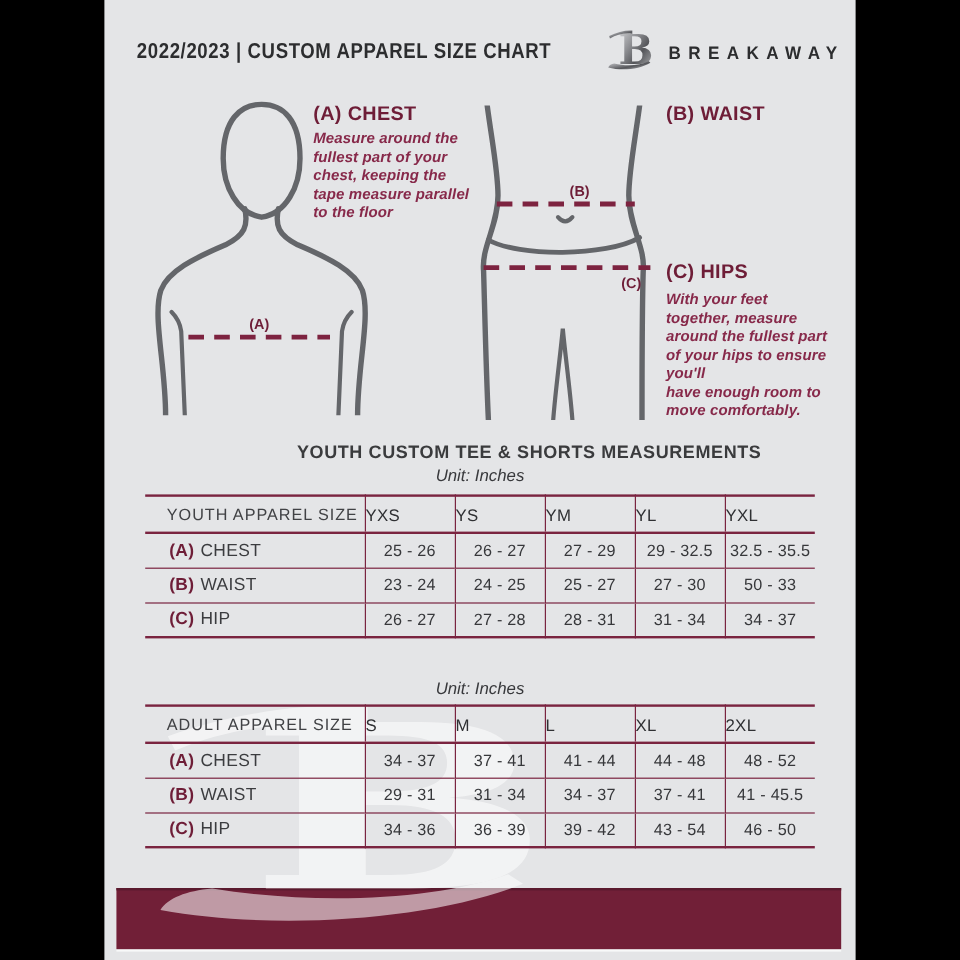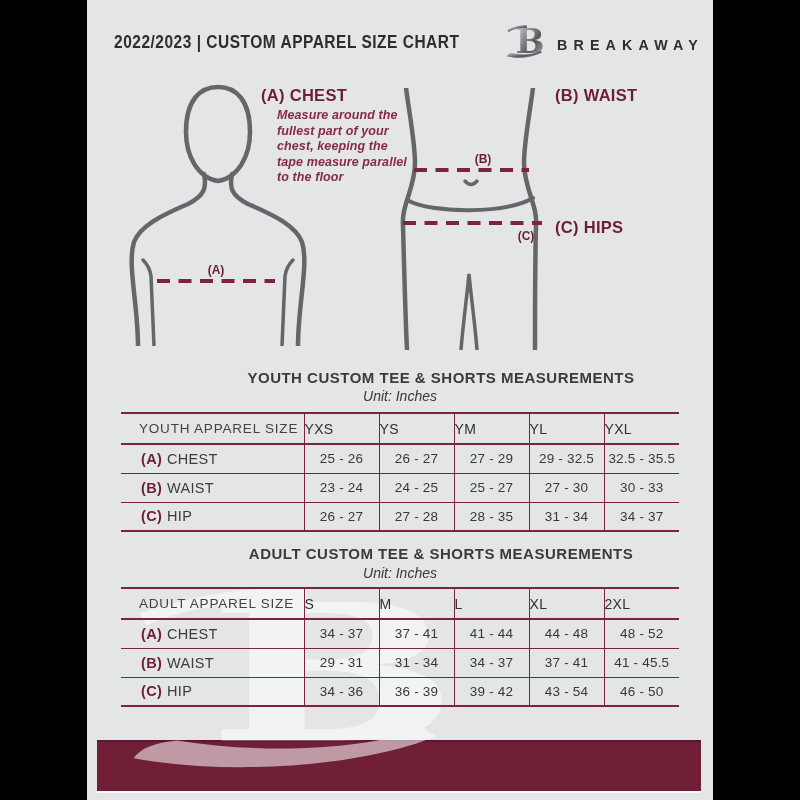--- a/index.html
+++ b/index.html
@@ -23,21 +23,21 @@
   .logo{position:absolute;left:417px;top:20px;width:43px;height:43px;}
   .brand{position:absolute;left:470px;top:36px;font-size:15px;font-weight:bold;
     letter-spacing:6.5px;color:#2C2D2F;transform:scaleX(.95);transform-origin:left center;white-space:nowrap;}
 
   
   .fig{position:absolute;}
   .fig-front{left:25px;top:84px;width:205px;height:262px;}
   .fig-waist{left:300px;top:88px;width:170px;height:262px;}
   .guide-h{position:absolute;font-size:16.5px;font-weight:bold;color:var(--maroon-dark);letter-spacing:.3px;}
   .guide-b{position:absolute;font-size:12.5px;font-style:italic;font-weight:600;
-    color:var(--maroon-bright);line-height:15.5px;white-space:pre-line;letter-spacing:.1px;margin-left:16px;}
+    color:var(--maroon-bright);line-height:15.5px;white-space:pre-line;letter-spacing:.1px;}
   .gA-h{left:174px;top:86px;} .gA-b{left:174px;top:108px;width:160px;}
   .gB-h{left:468px;top:86px;} .gB-b{left:468px;top:108px;width:158px;}
   .gC-h{left:468px;top:218px;} .gC-b{left:468px;top:242px;width:158px;}
 
   
   .sec-title{position:absolute;left:0;width:708px;text-align:center;font-size:15px;font-weight:600;
     letter-spacing:.5px;color:#3A3B3D;}
   .sec-unit{position:absolute;left:0;width:626px;text-align:center;font-size:14px;font-style:italic;
     font-weight:500;color:#38393C;}
   .yt-title{top:369px;} .yt-unit{top:388px;}
@@ -111,20 +111,27 @@
   </svg>
 
   <div class="guide-h gA-h">(A) CHEST</div>
   <div class="guide-b gA-b">Measure around the
 fullest part of your
 chest, keeping the
 tape measure parallel
 to the floor</div>
   <div class="guide-h gB-h">(B) WAIST</div>
   <div class="guide-h gC-h">(C) HIPS</div>
+  <div class="guide-b gC-b">With your feet
+together, measure
+around the fullest part
+of your hips to ensure
+you'll
+have enough room to
+move comfortably.</div>
 
   <div class="sec-title yt-title">YOUTH CUSTOM TEE &amp; SHORTS MEASUREMENTS</div>
   <div class="sec-unit yt-unit">Unit: Inches</div>
   <table class="sizes tbl-youth">
     <colgroup>
         <col style="width:183px">
         <col style="width:75px">
         <col style="width:75px">
         <col style="width:75px">
         <col style="width:75px">
@@ -148,40 +155,39 @@
         <td class="cell-val">27 - 29</td>
         <td class="cell-val">29 - 32.5</td>
         <td class="cell-val">32.5 - 35.5</td>
       </tr>
       <tr>
         <td class="cell-row"><b>(B)</b><span>WAIST</span></td>
         <td class="cell-val">23 - 24</td>
         <td class="cell-val">24 - 25</td>
         <td class="cell-val">25 - 27</td>
         <td class="cell-val">27 - 30</td>
-        <td class="cell-val">30 - 33</td>
+        <td class="cell-val">50 - 33</td>
       </tr>
       <tr>
         <td class="cell-row"><b>(C)</b><span>HIP</span></td>
         <td class="cell-val">26 - 27</td>
         <td class="cell-val">27 - 28</td>
-        <td class="cell-val">28 - 35</td>
+        <td class="cell-val">28 - 31</td>
         <td class="cell-val">31 - 34</td>
         <td class="cell-val">34 - 37</td>
       </tr>
     </tbody>
   </table>
 
   <svg class="watermark" viewBox="0 0 120 120" preserveAspectRatio="none">
     <text x="32" y="92" font-family="'DejaVu Serif',serif" font-weight="bold" font-size="96" fill="#ffffff">B</text>
     <path fill="#ffffff" d="M10 28 C28 18,48 14,64 15 L64 23 C48 21,28 23,12 34 Z"></path>
     <path fill="#ffffff" d="M106 90 C82 105,40 110,8 101 C10 96,15 93,22 92 C50 99,82 97,102 86 Z"></path>
   </svg>
 
-  <div class="sec-title ad-title">ADULT CUSTOM TEE &amp; SHORTS MEASUREMENTS</div>
   <div class="sec-unit ad-unit">Unit: Inches</div>
   <table class="sizes tbl-adult">
     <colgroup>
         <col style="width:183px">
         <col style="width:75px">
         <col style="width:75px">
         <col style="width:75px">
         <col style="width:75px">
         <col style="width:75px">
       </colgroup>

